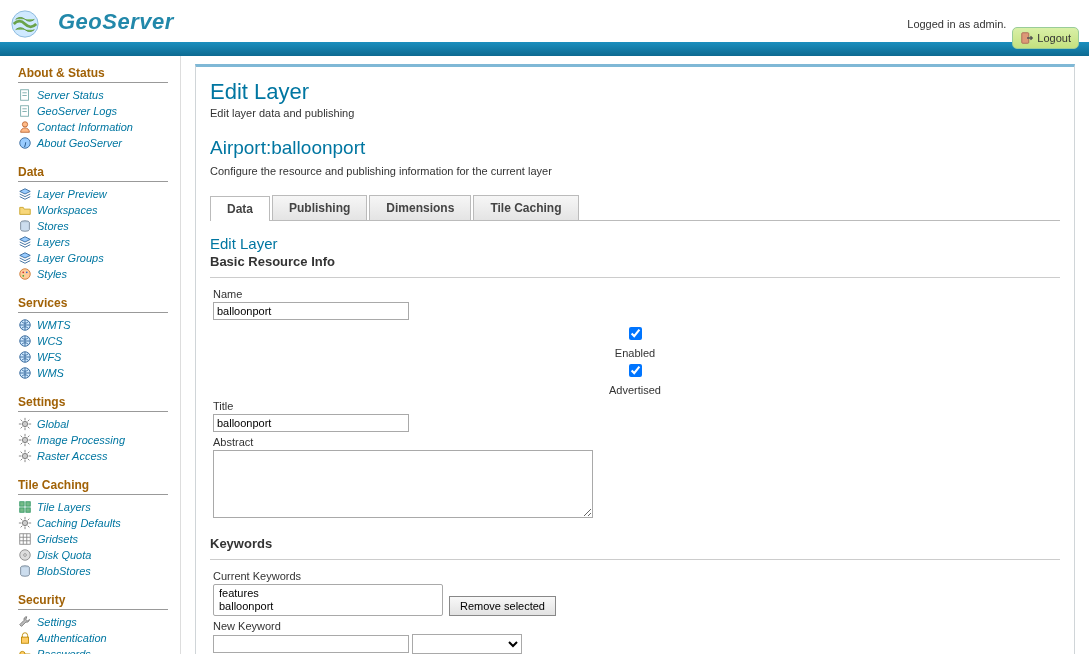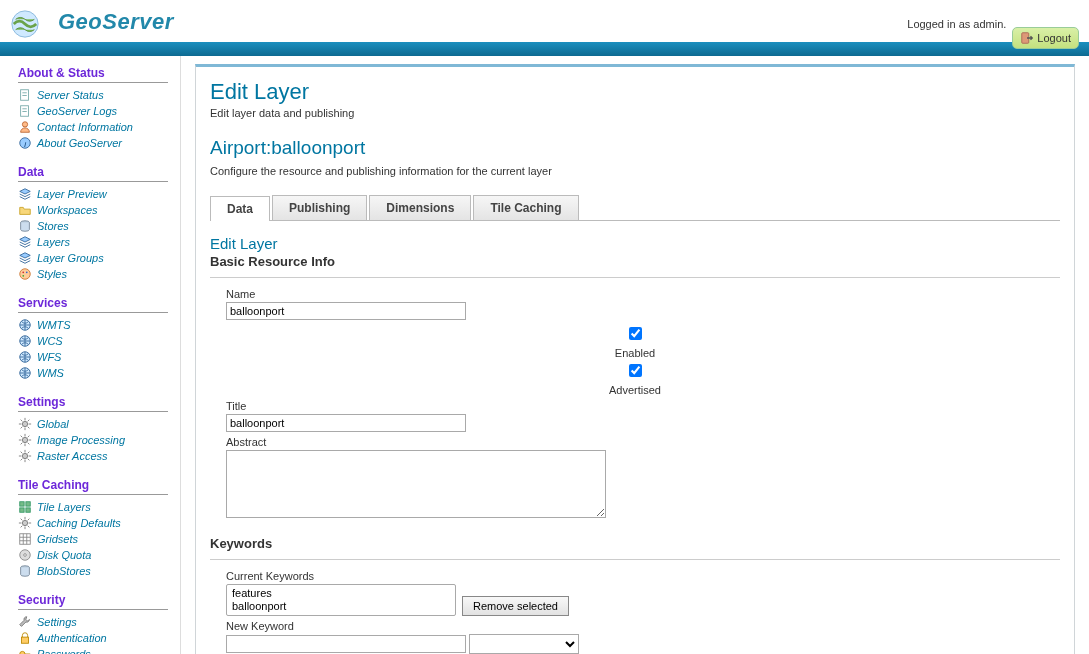--- a/index.html
+++ b/index.html
@@ -62,21 +62,21 @@
 }
 #sidebar {
   width: 180px;
   padding: 10px 12px 20px 18px;
   background: #fff;
 }
 #sidepanel {
   position: relative;
 }
 .side-section-title {
-  color: #6d28d9;
+  color: #a16207;
   font-weight: bold;
   font-size: 12px;
   border-bottom: 1px solid #999;
   padding-bottom: 2px;
   margin-top: 14px;
   margin-bottom: 4px;
 }
 .side-section-title:first-child { margin-top: 0; }
 .side-list {
   list-style: none;
@@ -156,29 +156,29 @@
   font-size: 15px;
   margin: 8px 0 0 0;
 }
 h4.subsec {
   font-size: 13px;
   font-weight: bold;
   margin: 2px 0 10px 0;
   border-bottom: 1px solid #ccc;
   padding-bottom: 8px;
 }
-.form-row { margin: 4px 16px; }
+.form-row { margin: 4px 3px; }
 .form-label { font-size: 11px; display:block; margin-bottom:2px; }
 input[type=text], textarea, select.multi, select.single, input.small {
   font-size: 11px;
   padding: 2px 3px;
   border: 1px solid #a9a9a9;
   background: #fff;
 }
-input[type=text] { width: 240px; height: 18px; }
+input[type=text] { width: 196px; height: 18px; }
 textarea { width: 380px; height: 68px; resize: both; }
 select.multi { width: 230px; height: 32px; }
 button.std {
   background: linear-gradient(#f8f8f8, #e2e2e2);
   border: 1px solid #888;
   padding: 3px 10px;
   font-size: 11px;
   cursor: pointer;
 }
 .chk-line { display:flex; align-items:center; gap:4px; margin:2px 0;flex-direction:column;}

